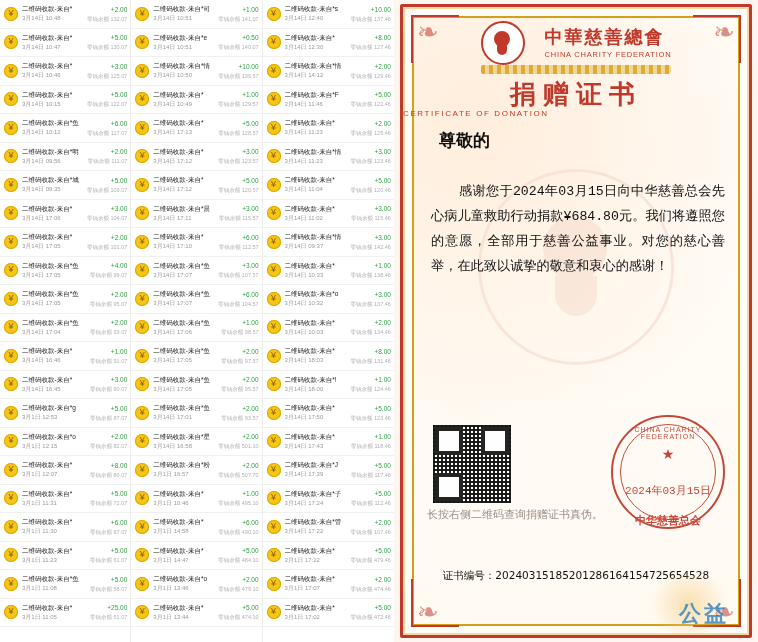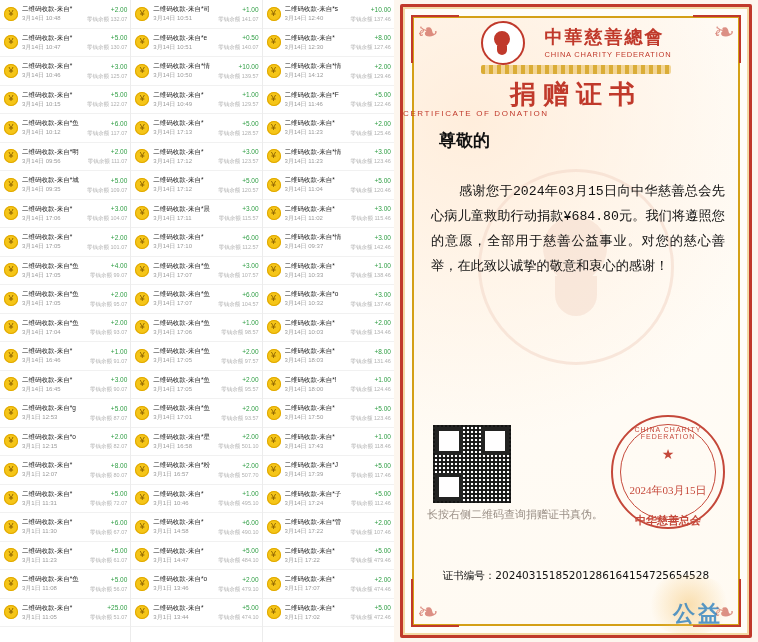--- a/index.html
+++ b/index.html
@@ -69,25 +69,25 @@
       background-blend-mode:multiply;opacity:.92;}
   .qr-eye{position:absolute;width:20px;height:20px;border:4px solid #111;background:#fff;}
   .qr-note{position:absolute;left:24px;top:500px;font-size:11px;color:#9a8f86;}
 
   .seal{position:absolute;right:24px;top:408px;width:110px;height:110px;border-radius:50%;border:2.5px solid #c0392b;
       color:#c0392b;opacity:.92;}
   .seal-inner{position:absolute;left:7px;top:7px;right:7px;bottom:7px;border-radius:50%;border:1px solid #c0392b;}
   .seal-arc{position:absolute;left:0;right:0;top:9px;text-align:center;font-size:7px;letter-spacing:1px;}
   .seal-star{position:absolute;left:50%;top:30px;transform:translateX(-50%);font-size:14px;line-height:14px;}
   .seal-name{position:absolute;left:0;right:0;top:48px;text-align:center;font-size:11px;font-weight:bold;font-family:"DejaVu Sans",sans-serif;margin-top:48px;}
-  .seal-date{position:absolute;left:0;right:0;top:66px;text-align:center;font-size:11px;font-family:Liberation Serif, serif;}
+  .seal-date{position:absolute;left:0;right:0;top:66px;text-align:center;font-size:11px;font-family:Liberation Mono, monospace;}
 
   .cert-no{position:absolute;left:0;right:0;bottom:52px;text-align:center;font-size:10.5px;color:#111;font-family:"DejaVu Sans",sans-serif;}
 
-  .gongyi{position:absolute;right:26px;bottom:6px;font-size:22px;color:#1f7ac0;font-weight:bold;letter-spacing:3px;opacity:.75;font-family:"DejaVu Sans",sans-serif;}
+  .gongyi{position:absolute;right:20px;bottom:6px;font-size:22px;color:#1f7ac0;font-weight:bold;letter-spacing:3px;opacity:.75;font-family:"DejaVu Sans",sans-serif;}
   .gongyi-glow{position:absolute;right:14px;bottom:0px;width:92px;height:60px;border-radius:50%;background:radial-gradient(circle,rgba(245,200,120,.55),rgba(245,200,120,0) 70%);}
 </style>
 </head>
 <body>
 
 <div class="page">
 
   <div class="txn-pane">
 
     <div class="txn-col">

